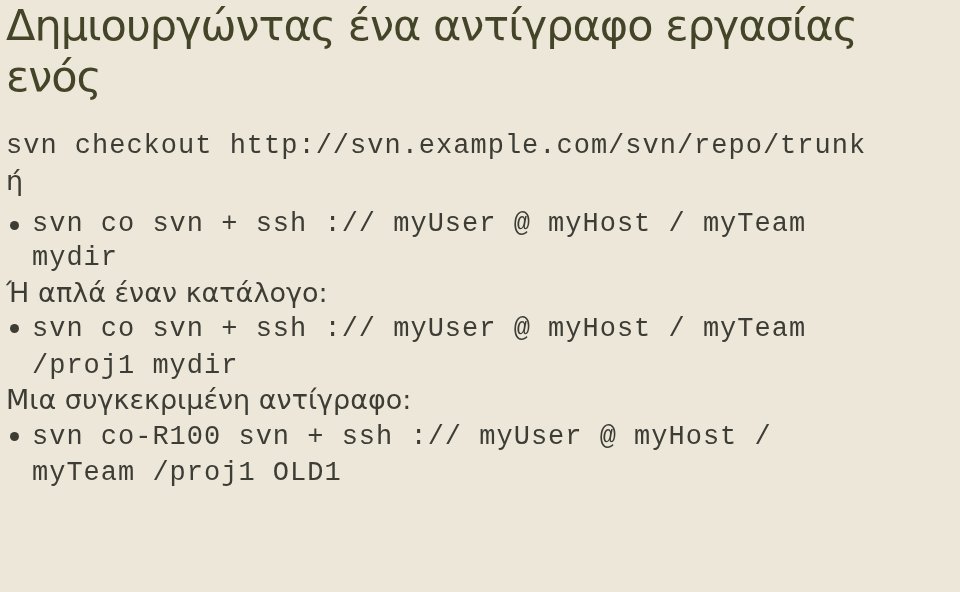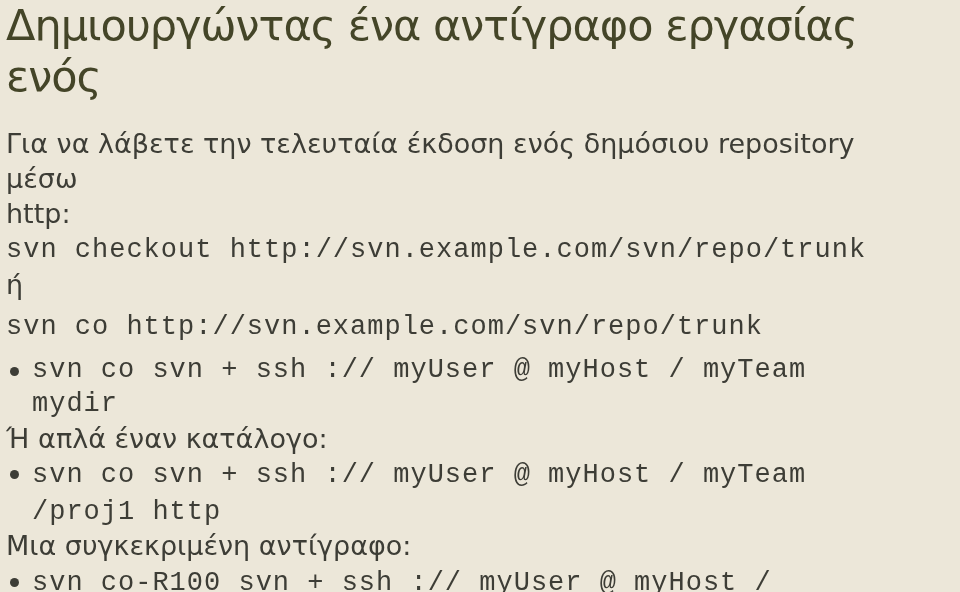--- a/index.html
+++ b/index.html
@@ -57,39 +57,34 @@
 </head>
 <body>
 
 <div class="slide">
   <h1>
     <span>Δημιουργώντας ένα αντίγραφο εργασίας ενός</span><br>
   </h1>
 
   <div class="body">
 
-    <div>
-      <span>Για να λάβετε την τελευταία έκδοση ενός δημόσιου repository μέσω</span><br>
-      <span>http:</span>
-    </div>
 
     <div>
       <span class="mono">svn checkout http://svn.example.com/svn/repo/trunk</span><span> ή</span>
     </div>
 
-    <div class="mono">svn co http://svn.example.com/svn/repo/trunk</div>
 
 
     <div class="li mono">svn co svn + ssh :// myUser @ myHost / myTeam mydir</div>
 
     <div>Ή απλά έναν κατάλογο:</div>
 
     <div class="li">
       <span class="mono">svn co svn + ssh :// myUser @ myHost / myTeam</span><br>
-      <span class="mono">/proj1 http</span>
+      <span class="mono">/proj1 mydir</span>
     </div>
 
     <div>Μια συγκεκριμένη αντίγραφο:</div>
 
     <div class="li">
       <span class="mono">svn co-R100 svn + ssh :// myUser @ myHost /</span><br>
       <span class="mono">myTeam /proj1 OLD1</span>
     </div>
 
   </div>

